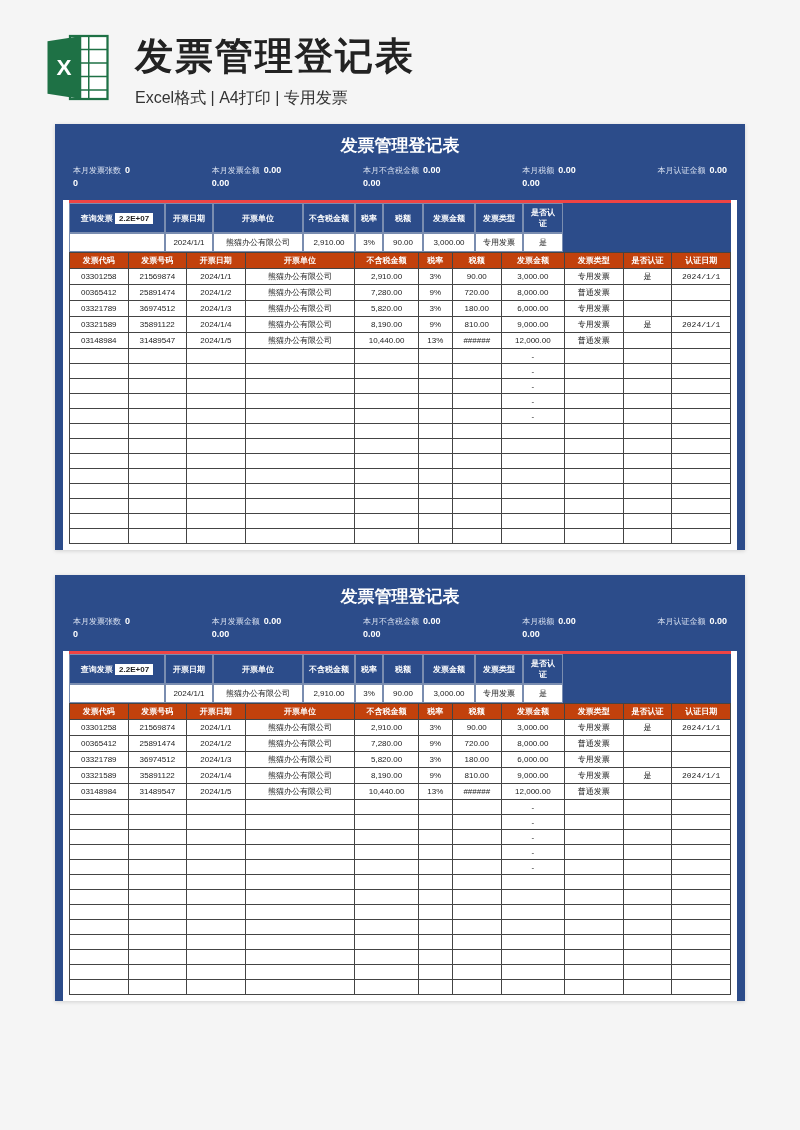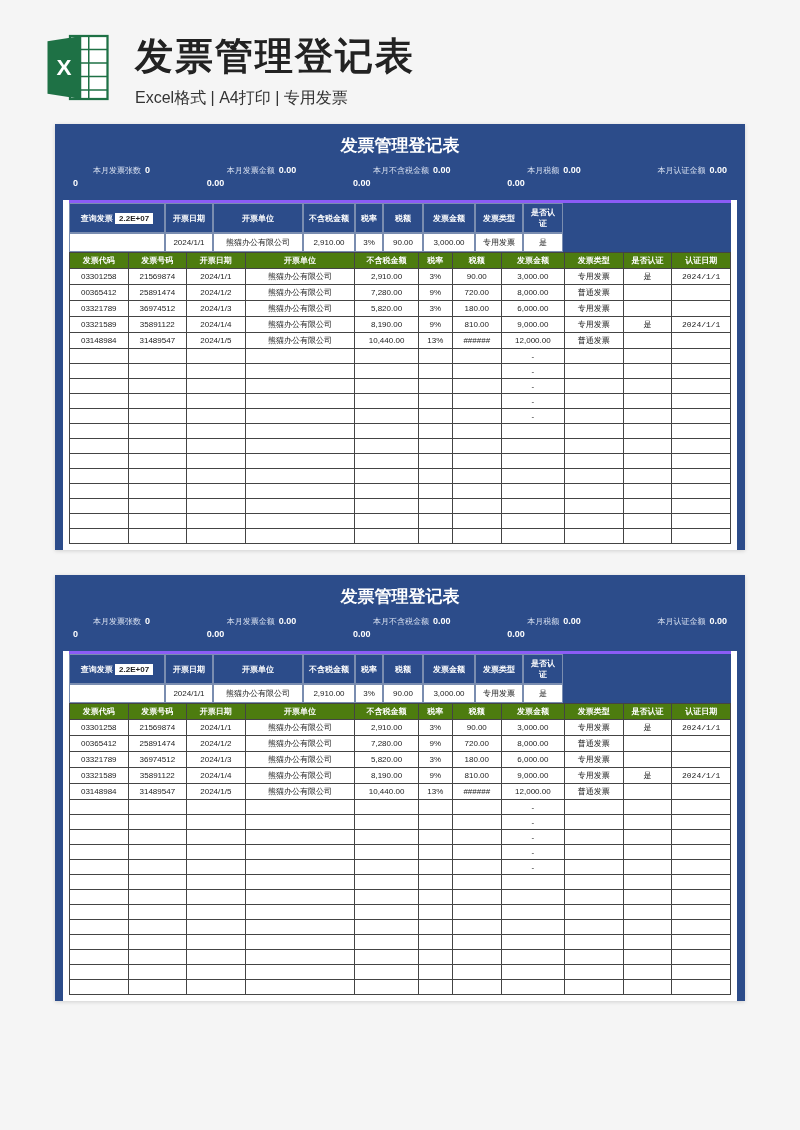--- a/index.html
+++ b/index.html
@@ -9,31 +9,31 @@
 .header-text{flex:1;}
 .main-title{font-size:38px;font-weight:bold;color:#222;letter-spacing:2px;}
 .sub-title{font-size:16px;color:#333;margin-top:6px;}
 .pages{padding:0 55px 30px 55px;display:flex;flex-direction:column;gap:25px;}
 .sheet{background:#fff;box-shadow:0 1px 4px rgba(0,0,0,0.15);}
 .blue-card{background:#2c4c8a;color:#fff;padding:10px 18px 6px 18px;}
 .card-title{text-align:center;font-size:17px;font-weight:bold;margin-bottom:8px;}
 .stats{display:flex;font-size:8px;justify-content:space-between;margin-bottom:6px;}
 .stat{display:flex;flex-direction:column;gap:2px;}
 .stat-row{display:flex;align-items:baseline;gap:4px;}
-.stat-label{color:#d8e0f0;margin-left:20px;}
+.stat-label{color:#d8e0f0;}
 .stat-val{color:#fff;font-weight:bold;font-size:9px;}
-.search-band{background:#2c4c8a;border-top:3px solid #8b5cf6;}
+.search-band{background:#2c4c8a;border-top:3px solid #ef4444;}
 .srow{display:flex;width:100%;}
 .srow>div{border:1px solid #7a8db0;padding:3px 4px;font-size:8px;text-align:center;color:#fff;min-height:16px;display:flex;align-items:center;justify-content:center;}
 .shead{background:#2c4c8a;font-weight:bold;}
 .sfilt{background:#fff;color:#222 !important;}
 .table-wrap{background:#fff;padding:0 6px 6px 6px;border-left:8px solid #2c4c8a;border-right:8px solid #2c4c8a;}
 table{width:100%;border-collapse:collapse;}
 th,td{border:1px solid #444;font-size:8px;padding:2px 3px;text-align:center;height:15px;}
-th{background:#4d7c0f;color:#fff;font-weight:bold;}
+th{background:#c2410c;color:#fff;font-weight:bold;}
 td{background:#fff;color:#222;}
 
 .c-code{width:48px;}
 .c-num{width:48px;}
 .c-date{width:48px;}
 .c-unit{width:90px;}
 .c-amt{width:52px;}
 .c-rate{width:28px;}
 .c-tax{width:40px;}
 .c-tot{width:52px;}

